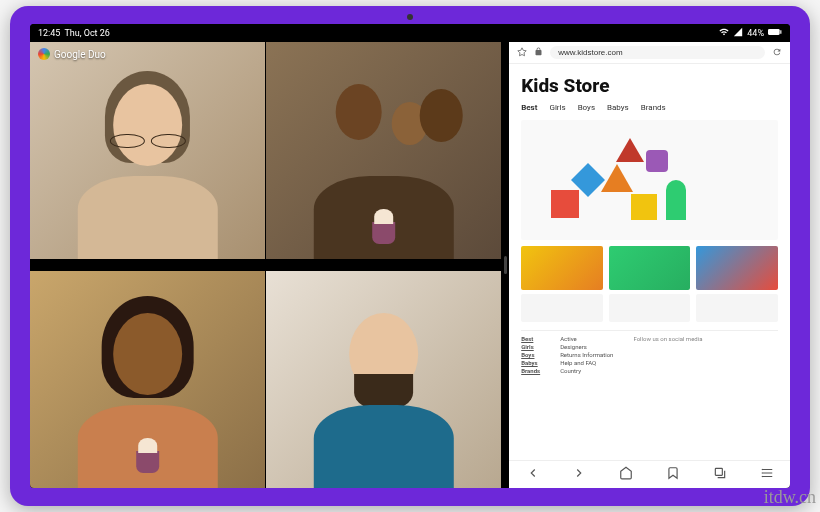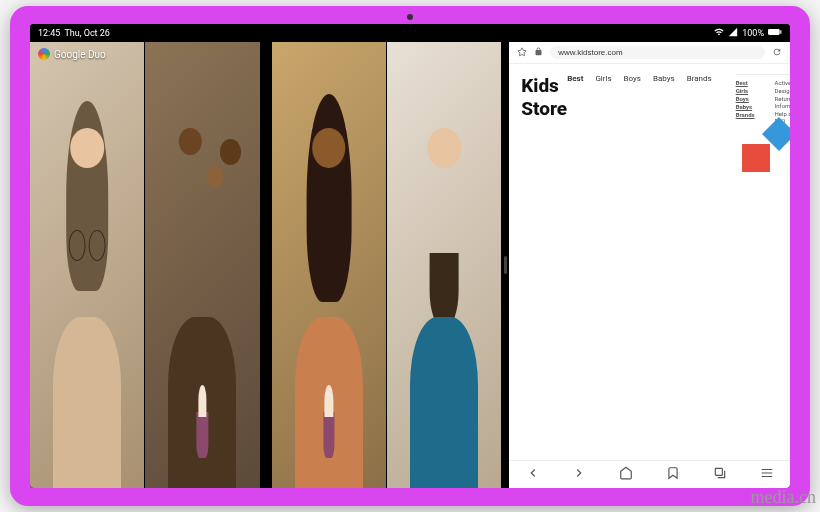--- a/index.html
+++ b/index.html
@@ -9,21 +9,21 @@
     font-family: -apple-system, BlinkMacSystemFont, "Segoe UI", Roboto, sans-serif;
     display: flex; align-items: center; justify-content: center;
     position: relative;
   }
   .watermark {
     position: absolute; bottom: 4px; right: 4px;
     font-size: 18px; color: #999; font-family: serif;
   }
   .tablet {
     width: 800px; height: 500px;
-    background: #d946ef;
+    background: #6d28d9;
     border-radius: 18px;
     padding: 18px 20px;
     box-shadow: 0 4px 20px rgba(0,0,0,0.3);
     position: relative;
   }
   .camera {
     position: absolute; top: 8px; left: 50%; transform: translateX(-50%);
     width: 6px; height: 6px; background: #333; border-radius: 50%;
   }
   .screen {
@@ -37,21 +37,21 @@
     height: 18px; flex: 0 0 18px;
     background: #000; color: #fff;
     display: flex; align-items: center; justify-content: space-between;
     padding: 0 8px; font-size: 9px;
   }
   .statusbar .left, .statusbar .right { display: flex; align-items: center; gap: 4px; }
   .content {
     flex: 1; display: flex; gap: 2px; background: #000; min-height: 0;
   }
   .video-pane {
-    flex: 0 0 62%; display: flex; flex-direction: row; gap: 12px;
+    flex: 0 0 62%; display: flex; flex-direction: column; gap: 12px;
     position: relative;
     border-radius: 29px;
   }
   .app-label {
     position: absolute; top: 6px; left: 8px; z-index: 10;
     color: #fff; font-size: 10px; display: flex; align-items: center; gap: 4px;
     text-shadow: 0 1px 2px rgba(0,0,0,0.6);
   }
   .duo-icon {
     width: 12px; height: 12px; border-radius: 50%;
@@ -99,21 +99,21 @@
   }
   .url-bar {
     height: 22px; flex: 0 0 22px; display: flex; align-items: center; gap: 7px;
     padding: 0 8px; font-size: 9px; color: #555; border-bottom: 1px solid #eee;
   }
   .url-bar .url-field {
     flex: 1; background: #f5f5f5; border-radius: 10px; padding: 2px 8px;
     font-size: 8px; color: #333; border: none;
   }
   .site {
-    flex: 1; padding: 10px 12px 6px; overflow: hidden; display: flex; flex-direction: row;
+    flex: 1; padding: 10px 12px 6px; overflow: hidden; display: flex; flex-direction: column;
   }
   .site-title { font-size: 19px; font-weight: 800; color: #111; margin-bottom: 6px; }
   .tabs { display: flex; gap: 12px; font-size: 8px; color: #333; margin-bottom: 8px; }
   .tabs span { cursor: pointer; }
   .tabs span.active { font-weight: 700; }
   .hero {
     height: 120px; background: #f9f9f9; border-radius: 2px; position: relative; margin-bottom: 6px;
   }
   .block { position: absolute; }
   .b1 { width:28px; height:28px; background:#e74c3c; top:70px; left:30px; }
@@ -156,21 +156,21 @@
         <span>
           <svg width="10" height="10" viewBox="0 0 24 24" fill="#fff">
               <path d="M1 9l2 2c4.97-4.97 13.03-4.97 18 0l2-2C16.93 2.93 7.08 2.93 1 9zm8 8l3 3 3-3c-1.65-1.66-4.34-1.66-6 0zm-4-4l2 2c2.76-2.76 7.24-2.76 10 0l2-2C15.14 9.14 8.87 9.14 5 13z"></path>
             </svg>
         </span>
         <span>
           <svg width="10" height="10" viewBox="0 0 24 24" fill="#fff">
               <path d="M2 22h20V2z"></path>
             </svg>
         </span>
-        <span>100%</span>
+        <span>44%</span>
         <span>
           <svg width="14" height="8" viewBox="0 0 24 12" fill="#fff">
               <rect x="0" y="1" width="20" height="10" rx="2"></rect>
               <rect x="21" y="3" width="2" height="6"></rect>
             </svg>
         </span>
       </div>
     </div>
 
     <div class="content">
@@ -317,13 +317,13 @@
                 <line x1="3" y1="12" x2="21" y2="12"></line>
                 <line x1="3" y1="18" x2="21" y2="18"></line>
               </svg></span>
         </div>
       </div>
 
     </div>
   </div>
 </div>
 
-<div class="watermark">media.cn</div>
+<div class="watermark">itdw.cn</div>
 
 </body></html>

